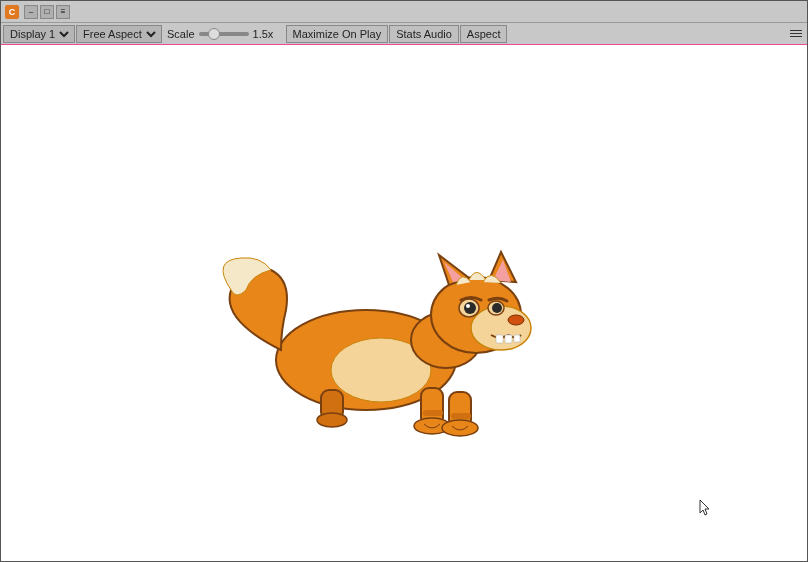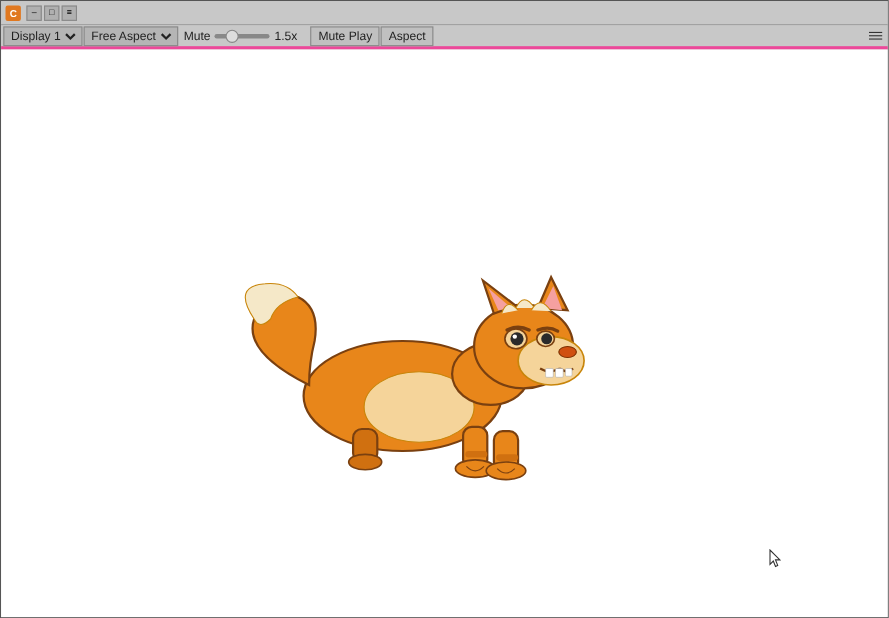--- a/index.html
+++ b/index.html
@@ -67,21 +67,21 @@
       font-size: 8px;
       cursor: pointer;
     }
 
     
     .toolbar {
       display: flex;
       align-items: center;
       background: #c8c8c8;
       height: 22px;
-      border-bottom: 3px solid #ec4899;
+      border-bottom: 1px solid #ec4899;
       flex-shrink: 0;
       gap: 1px;
       padding: 0 2px;
     }
 
     .toolbar-select {
       height: 18px;
       background: #b5b5b5;
       border: 1px solid #888;
       font-size: 11px;
@@ -226,27 +226,28 @@
     <div class="toolbar-select">
       <select>
         <option>Free Aspect</option>
         <option>4:3</option>
         <option>16:9</option>
         <option>16:10</option>
       </select>
     </div>
 
     <div class="scale-group">
-      <span class="scale-label">Mute</span>
+      <span class="scale-label">Scale</span>
       <input class="scale-slider" type="range" min="1" max="3" step="0.1" value="1.5" style="">
       <span class="scale-value">1.5x</span>
     </div>
 
-
-    <div class="toolbar-btn">Mute Play</div>
+    <div class="toolbar-btn">Maximize On Play</div>
+
+    <div class="toolbar-btn">Stats Audio</div>
 
     <div class="toolbar-btn stats-btn">Aspect</div>
 
     <div class="menu-icon">
       <div class="menu-icon-line"></div>
       <div class="menu-icon-line"></div>
       <div class="menu-icon-line"></div>
     </div>
   </div>
 

